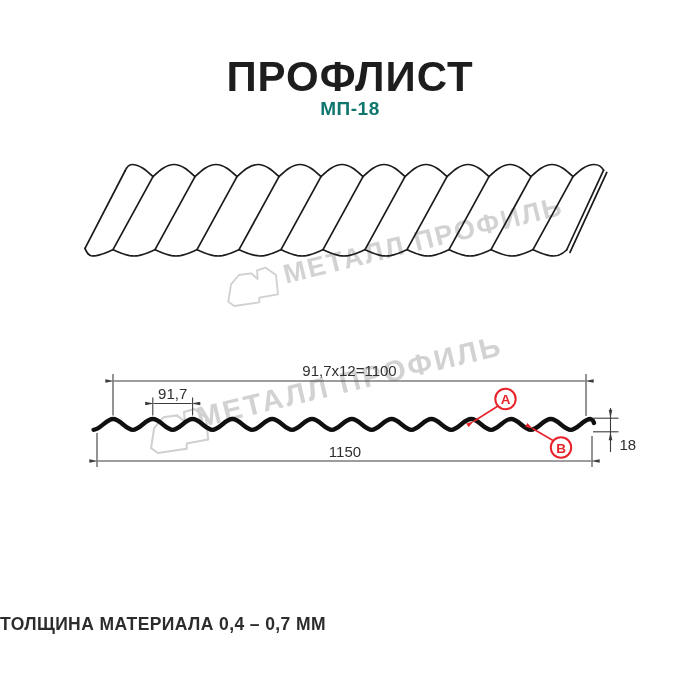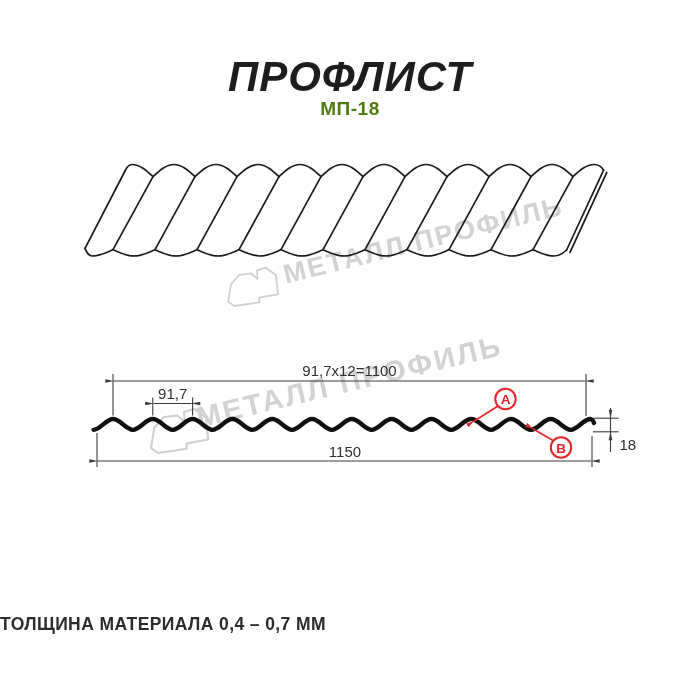--- a/index.html
+++ b/index.html
@@ -1,21 +1,21 @@
 <!DOCTYPE html>
 <html><head>
 <meta charset="utf-8">
 <style>
   html,body{margin:0;padding:0;background:#ffffff;}
   .stage{position:relative;width:700px;height:700px;background:#ffffff;overflow:hidden;
          font-family:"Liberation Sans", sans-serif;}
   .title{position:absolute;top:52px;left:0;width:700px;text-align:center;
-         font-size:42px;font-weight:800;letter-spacing:1px;color:#1d1d1d;line-height:1.2;font-style:italic;}
+         font-size:42px;font-weight:800;letter-spacing:1px;color:#1d1d1d;line-height:1.2;}
   .subtitle{position:absolute;top:98px;left:0;width:700px;text-align:center;
-         font-size:19px;font-weight:600;letter-spacing:.5px;color:#4d7c0f;line-height:1.2;}
+         font-size:19px;font-weight:600;letter-spacing:.5px;color:#0f766e;line-height:1.2;}
   .wm{position:absolute;color:#d2d2d2;font-weight:700;white-space:nowrap;
       transform-origin:left center;line-height:1;user-select:none;}
   .wm1{left:284px;top:262px;font-size:27px;letter-spacing:2px;transform:rotate(-14deg);}
   .wm2{left:197px;top:404px;font-size:29px;letter-spacing:2.5px;transform:rotate(-13.5deg);}
   .note{position:absolute;top:614px;left:0;width:700px;
         font-size:17.5px;font-weight:600;letter-spacing:.4px;color:#2c2c2c;}
   svg.draw{position:absolute;left:0;top:0;}
   .dimtxt{font-size:15px;fill:#2f2f2f;font-family:"Liberation Sans",sans-serif;}
   .redtxt{font-size:13.5px;font-weight:700;fill:#e8232a;font-family:"Liberation Sans",sans-serif;}
 </style>

